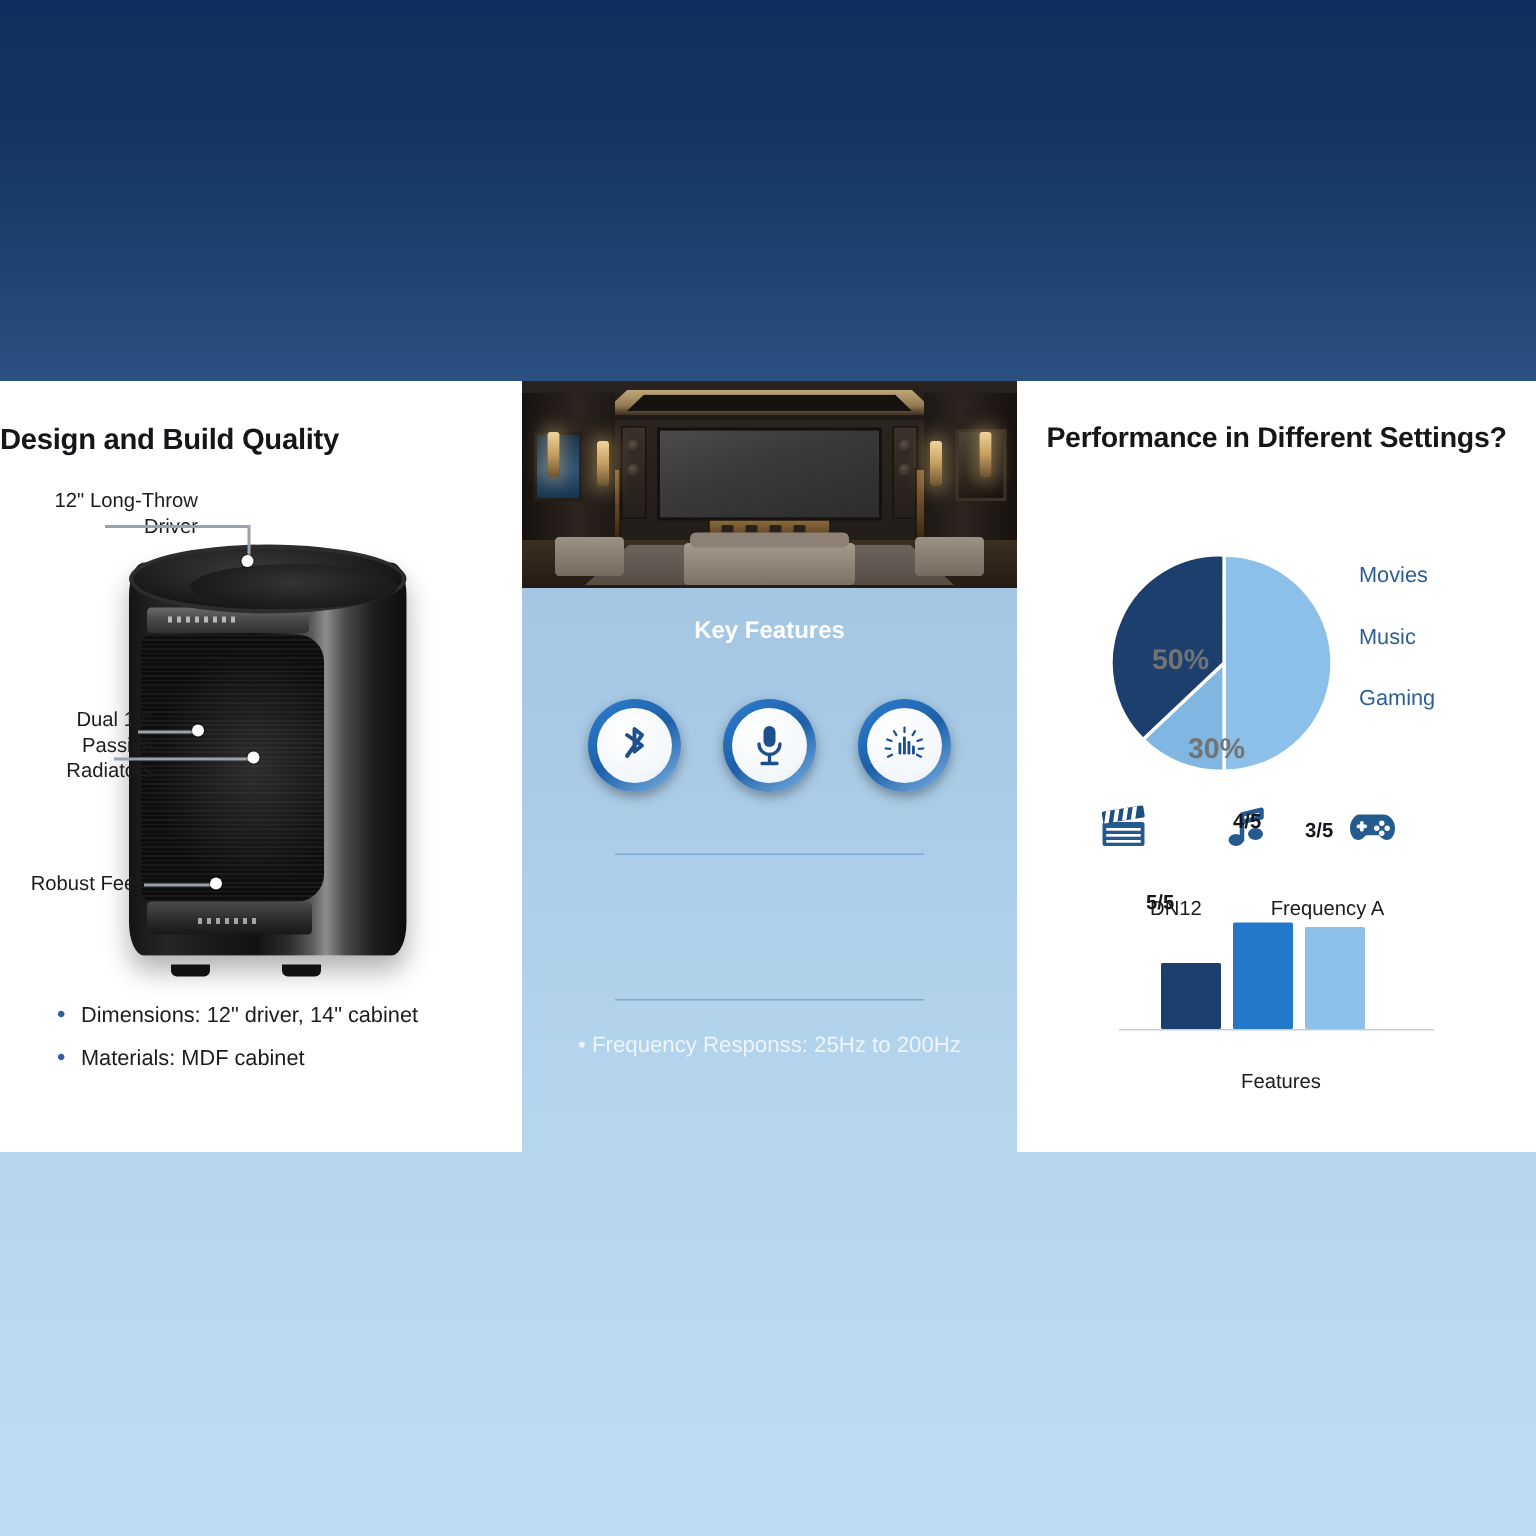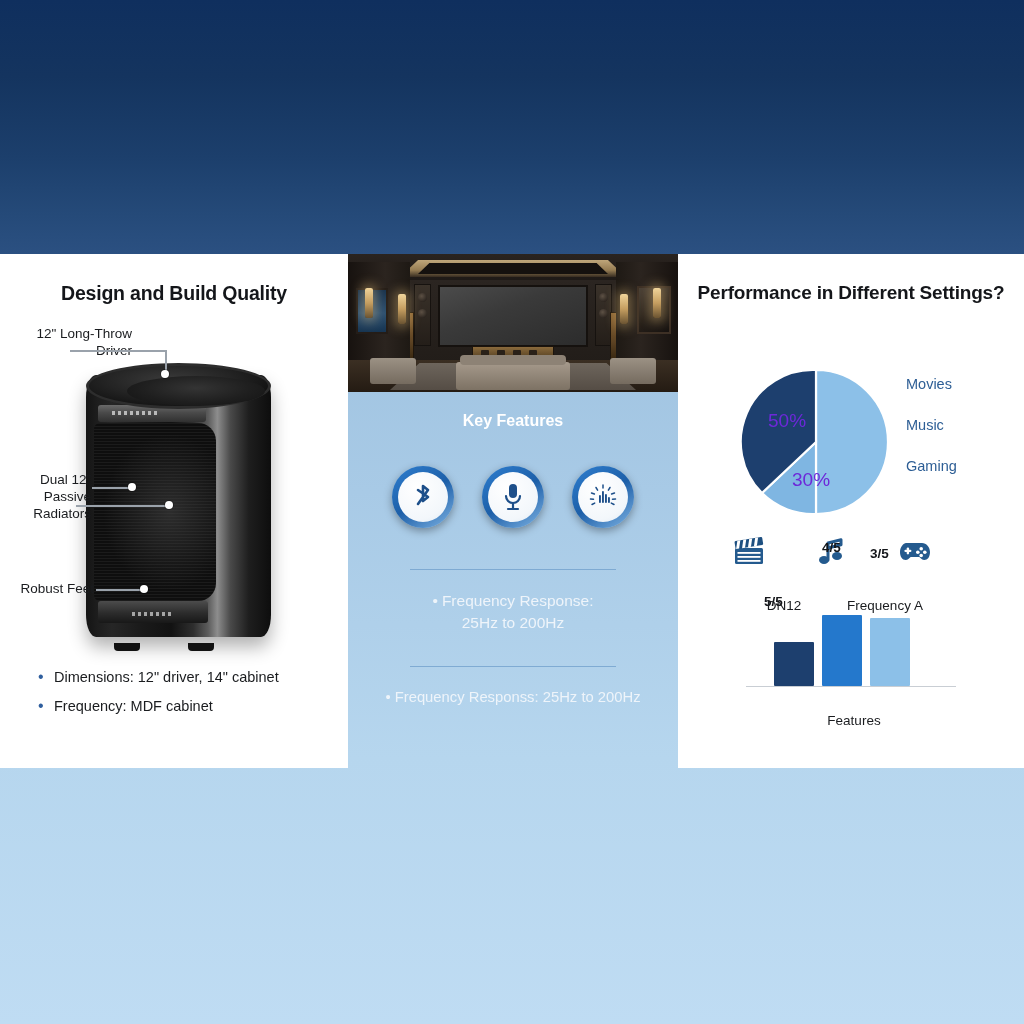--- a/index.html
+++ b/index.html
@@ -48,21 +48,20 @@
   .panel { position: relative; height: 514px; overflow: hidden; }
 
   
   #panel-left {
     width: 348px;
     background: #ffffff;
   }
   #left-title {
     position: absolute;
     top: 28px; left: 0; width: 348px;
-    text-align: center;
     font-size: 19.5px;
     font-weight: bold;
     color: #14161a;
     letter-spacing: -0.2px;
   }
 
   
   #speaker-art {
     position: absolute;
     left: 72px; top: 107px;
@@ -386,23 +385,24 @@
   }
 
   #pie-wrap {
     position: absolute;
     left: 62px; top: 112px;
     width: 152px; height: 152px;
   }
   #pie-wrap svg { display: block; }
   .pie-pct {
     position: absolute;
-    color: #6d28d9;
+    color: #737373;
     font-size: 19px;
-    font-weight: normal;
+    font-weight: bold;
+    margin-top: 20px;
   }
   #pct-a { left: 28px; top: 44px; }
   #pct-b { left: 52px; top: 103px; }
 
   #pie-legend {
     position: absolute;
     left: 228px; top: 122px;
   }
   #pie-legend div {
     font-size: 14.5px;
@@ -485,35 +485,35 @@
         <div class="spk-foot l"></div>
         <div class="spk-foot r"></div>
       </div>
 
       <div class="callout-label" style="left:10px; top:72px; width:122px;">12" Long-Throw
 Driver</div>
       <div class="leader" style="left:70px; top:96px; width:96px;"></div>
       <div class="leader-v" style="left:165px; top:96px; height:22px;"></div>
       <div class="leader-dot" style="left:161px; top:116px;"></div>
 
-      <div class="callout-label" style="left:5px; top:218px; width:86px;">Dual 12”
+      <div class="callout-label" style="left:16px; top:218px; width:86px;">Dual 12”
 Passive
 Radiators</div>
       <div class="leader" style="left:92px; top:233px; width:40px;"></div>
       <div class="leader-dot" style="left:128px; top:229px;"></div>
       <div class="leader" style="left:76px; top:251px; width:92px;"></div>
       <div class="leader-dot" style="left:165px; top:247px;"></div>
 
       <div class="callout-label" style="left:2px; top:327px; width:92px;">Robust Feet</div>
       <div class="leader" style="left:96px; top:335px; width:48px;"></div>
       <div class="leader-dot" style="left:140px; top:331px;"></div>
 
       <ul id="left-bullets">
         <li>Dimensions: 12" driver, 14" cabinet</li>
-        <li>Frequency: MDF cabinet</li>
+        <li>Materials: MDF cabinet</li>
       </ul>
     </div>
 
     <div class="panel" id="panel-mid">
 
       <div id="mid-photo">
         <div class="ht-ceiling"></div>
         <div class="ht-cove"></div>
         <div class="ht-cove2"></div>
         <div class="ht-backwall"></div>
@@ -600,24 +600,20 @@
                 <path d="M4 21.5l2.7-1.4"></path>
                   <path d="M26 21.5l-2.7-1.4"></path>
               </g>
             </svg>
           </div>
         </div>
       </div>
 
       <div class="mid-divider" id="div-1"></div>
 
-      <div id="mid-spec">
-        <span class="b">•</span><span>Frequency Response:</span><br>
-        <span>25Hz to 200Hz</span>
-      </div>
 
       <div class="mid-divider" id="div-2"></div>
 
       <ul id="mid-bullets">
         <li>• Frequency Responss: 25Hz to 200Hz</li>
       </ul>
     </div>
 
     <div class="panel" id="panel-right">
 

